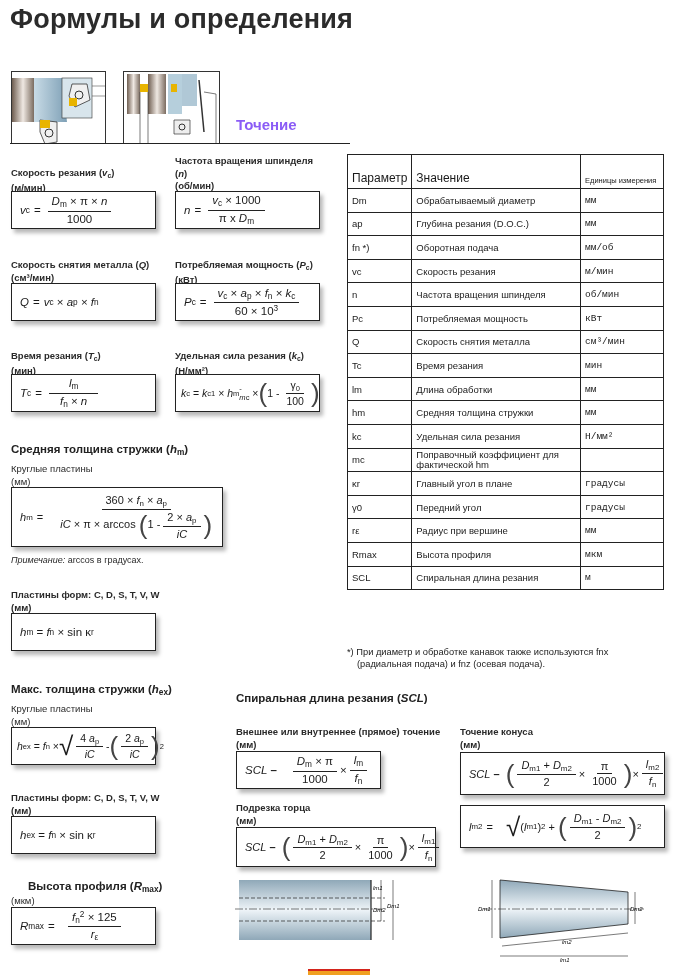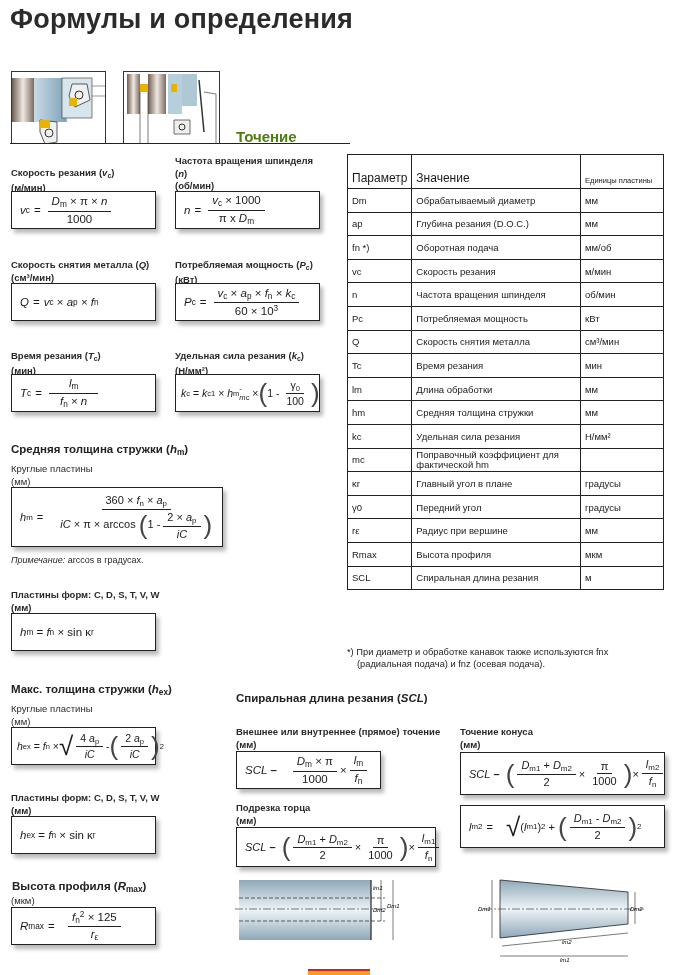--- a/index.html
+++ b/index.html
@@ -6,42 +6,42 @@
   html, body { width: 691px; height: 975px; background: #ffffff; overflow: hidden; }
   body { position: relative; font-family: "Liberation Sans", sans-serif; color: #1a1a1a; }
   .abs { position: absolute; }
   i, .it { font-style: italic; }
   sub { font-size: 0.72em; vertical-align: -0.25em; font-style: normal; }
   sup { font-size: 0.72em; vertical-align: 0.45em; font-style: normal; }
 
   #page-title { left: 10px; top: 4px; font-size: 27px; font-weight: bold; color: #2b2b2b; letter-spacing: 0.2px; }
 
   .illus { border: 1px solid #333; background: #fff; overflow: hidden; }
-  #section-title { left: 236px; top: 128px; font-size: 15px; font-weight: bold; color: #4d7c0f; }
+  #section-title { left: 236px; top: 116px; font-size: 15px; font-weight: bold; color: #8b5cf6; }
   #section-rule { left: 10px; top: 143px; width: 340px; height: 1px; background: #222; }
 
   .label { font-size: 9.5px; line-height: 12.5px; font-weight: bold; color: #2a2a2a; }
   .h2 { font-size: 11.5px; font-weight: bold; color: #222; }
   .sub-label { font-size: 9.5px; line-height: 12.5px; color: #2a2a2a; }
 
   .fbox { border: 1.5px solid #222; background: #fff; box-shadow: 3px 4px 4px rgba(0,0,0,0.28); display: flex; align-items: center; padding-left: 8px; font-size: 11.5px; font-family: "Liberation Sans", sans-serif; }
   .frac { display: inline-flex; flex-direction: column; align-items: center; vertical-align: middle; margin: 0 3px; }
   .frac .num { padding: 0 4px 1px; border-bottom: 1px solid #222; white-space: nowrap; }
   .frac .den { padding: 1px 4px 0; white-space: nowrap; }
   .eq { margin: 0 4px; }
   .paren { font-size: 26px; font-weight: 200; vertical-align: middle; line-height: 1; color: #444; }
   .sqrt { font-size: 26px; vertical-align: middle; line-height: 1; }
 
   
   #param-table { left: 347px; top: 154px; width: 317px; border-collapse: collapse; font-size: 9.5px; }
   #param-table td, #param-table th { border: 1px solid #222; padding: 0 4px; height: 23.6px; text-align: left; vertical-align: middle; font-weight: normal; }
   #param-table th { height: 34px; vertical-align: bottom; padding-bottom: 3px; font-size: 12px; }
   #param-table th.units { font-size: 7.5px; line-height: 8px; }
   #param-table td.sym { width: 60px; }
-  #param-table td.unit { width: 83px; }
+  #param-table td.unit { width: 83px; font-family: Liberation Mono, monospace; }
   #param-table td.two { line-height: 10px; }
 
   #footnote { left: 347px; top: 646px; width: 330px; font-size: 9.3px; line-height: 12px; color: #222; }
 
   .diagram { }
   #logo { left: 308px; top: 969px; width: 62px; height: 6px; background: #f0a021; border-top: 2px solid #d4241c; }
 </style>
 </head>
 <body>
 
@@ -222,38 +222,38 @@
 </div>
 
 <div class="abs label" style="left:11px;top:792px;">
   <span>Пластины форм: C, D, S, T, V, W</span><br>
   <span>(мм)</span>
 </div>
 <div class="abs fbox" style="left:11px;top:816px;width:145px;height:38px;">
   <i>h</i><sub>ex</sub>&nbsp;=&nbsp;<i>f</i><sub>n</sub>&nbsp;×&nbsp;sin κ<sub>r</sub>
 </div>
 
-<div class="abs h2" style="left:12px;top:880px;">
+<div class="abs h2" style="left:28px;top:880px;">
   <span>Высота профиля</span> (<i>R</i><sub>max</sub>)
 </div>
 <div class="abs sub-label" style="left:11px;top:895px;">(мкм)</div>
 <div class="abs fbox" style="left:11px;top:907px;width:145px;height:38px;">
   <i>R</i><sub>max</sub><span class="eq">=</span>&nbsp;&nbsp;
   <span class="frac">
       <span class="num"><i>f</i><sub>n</sub><sup>2</sup> × 125</span>
       <span class="den">&nbsp;&nbsp;&nbsp;&nbsp;<i>r</i><sub>ε</sub>&nbsp;&nbsp;&nbsp;&nbsp;</span>
     </span>
 </div>
 
 <table class="abs" id="param-table">
   <thead>
     <tr>
       <th>Параметр</th>
       <th>Значение</th>
-      <th class="units">Единицы пластины</th>
+      <th class="units">Единицы измерения</th>
     </tr>
   </thead>
   <tbody id="table-body">
       <tr>
         <td class="sym">Dm</td>
         <td>Обрабатываемый диаметр</td>
         <td class="unit">мм</td>
       </tr>
       <tr>
         <td class="sym">ap</td>

